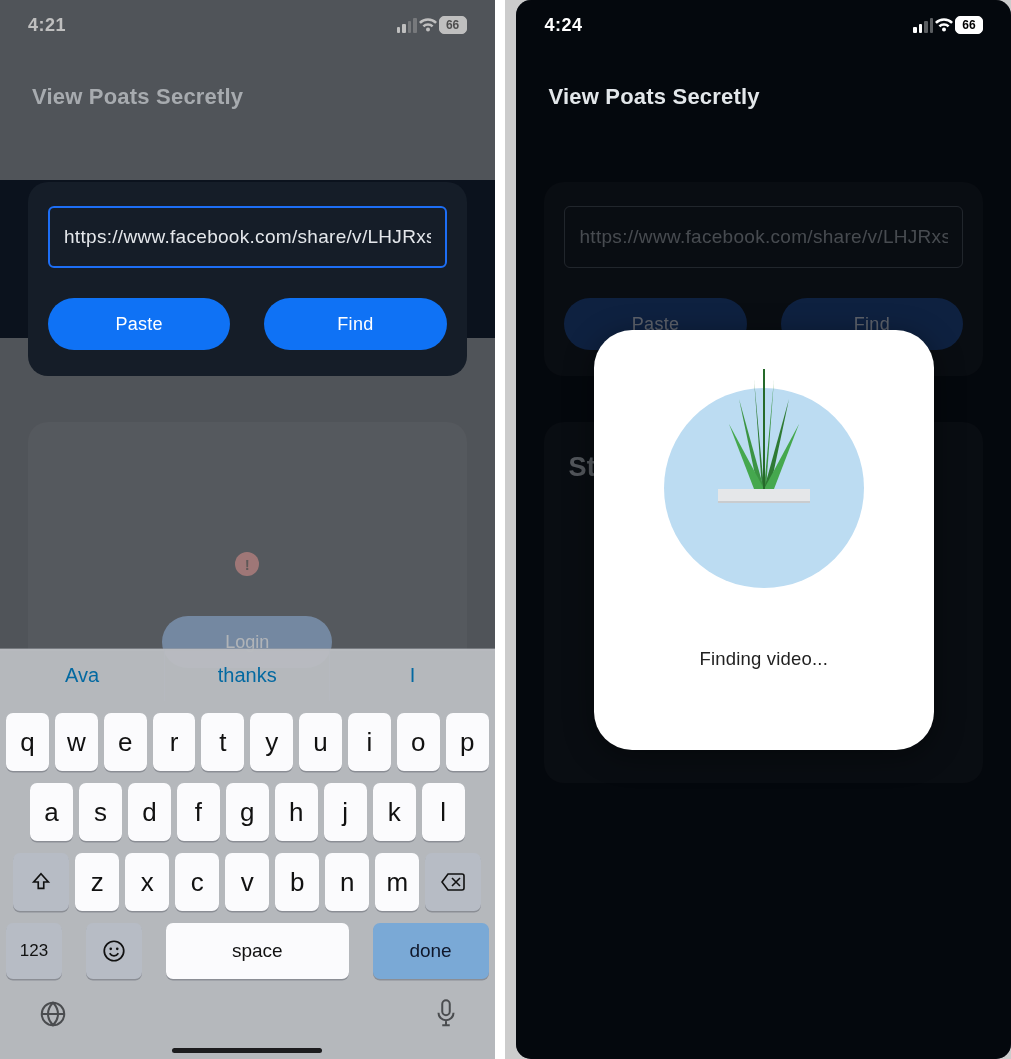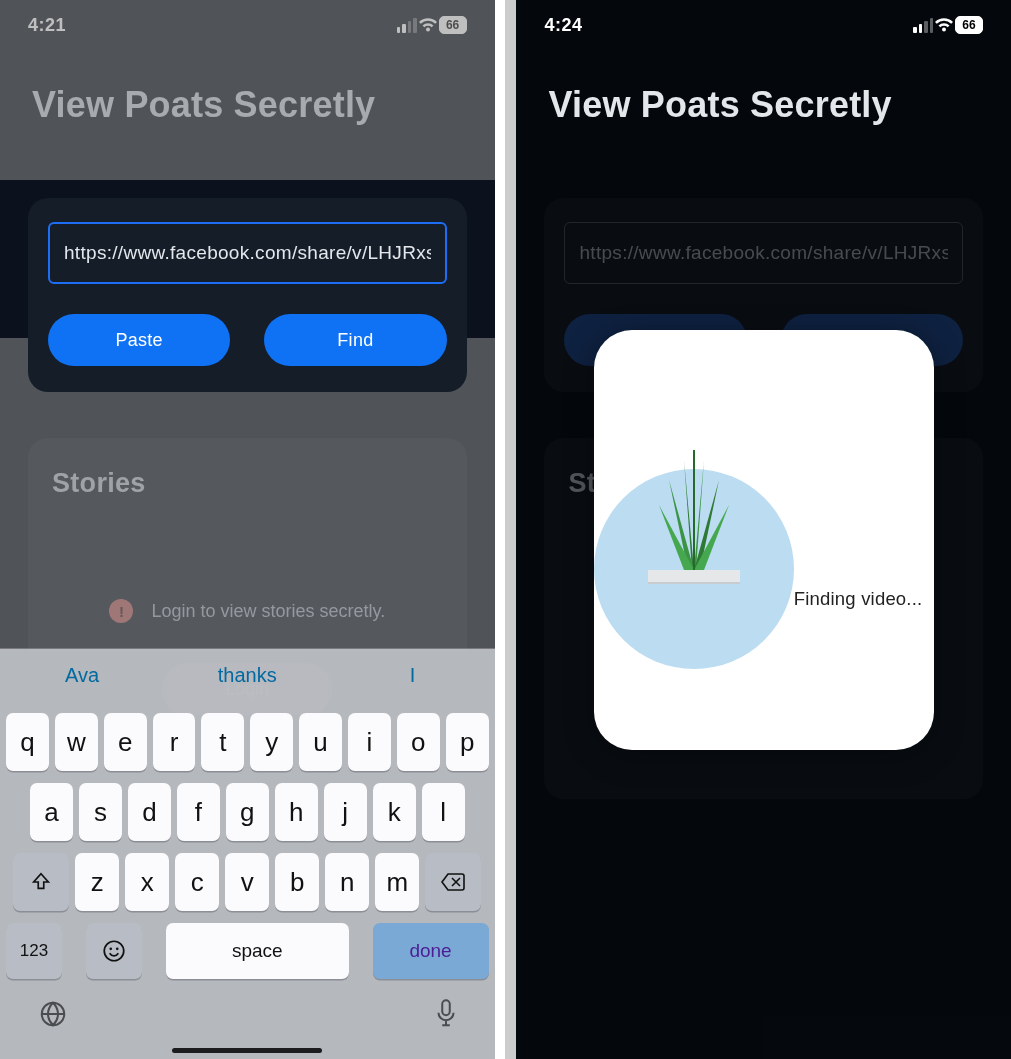--- a/index.html
+++ b/index.html
@@ -10,21 +10,21 @@
     height: 1059px;
     display: flex;
   }
   .phone {
     position: relative;
     height: 1059px;
     overflow: hidden;
     background: #0b121d;
   }
   .phone-left { width: 500px; }
-  .phone-right { width: 500px; margin-left: 11px; }
+  .phone-right { width: 500px; margin-left: 11px; border-radius: 15px; }
   .gap { width: 11px; background: #fff; height: 1059px; }
 
   
   .statusbar {
     height: 50px;
     display: flex;
     align-items: center;
     justify-content: space-between;
     padding: 0 28px 0 28px;
     color: #fff;
@@ -46,21 +46,21 @@
     font-weight: 700;
     line-height: 14px;
     background: #fff;
     color: #000;
     min-width: 28px;
     text-align: center;
   }
 
   .page-title {
     color: #c9d2dc;
-    font-size: 36px;
+    font-size: 22px;
     font-weight: 600;
     margin: 34px 0 0 32px;
     letter-spacing: 0.2px;
   }
 
   .panel {
     background: #151d28;
     border-radius: 20px;
     margin: 72px 28px 0 28px;
     padding: 24px 20px 26px 20px;
@@ -207,21 +207,21 @@
   
   .modal {
     position: absolute;
     left: 50%; top: 330px;
     transform: translateX(-50%);
     width: 340px; height: 420px;
     background: #fff;
     border-radius: 38px;
     box-shadow: 0 6px 30px rgba(0,0,0,0.4);
     z-index: 8;
-    display:flex; flex-direction:row; align-items:center;
+    display:flex; flex-direction:column; align-items:center;
     padding-top: 58px;
   }
   .plant-circle {
     width: 200px; height: 200px; border-radius: 50%;
     background: #bcdcf2;
     position: relative;
     overflow: visible;
   }
   .planter {
     position:absolute; left:50%; transform:translateX(-50%);
@@ -281,24 +281,22 @@
     <div class="url-input-wrap">
       <input class="url-input" value="https://www.facebook.com/share/v/LHJRxsN" style="">
     </div>
     <div class="btn-row">
       <button class="pill-btn">Paste</button>
       <button class="pill-btn">Find</button>
     </div>
   </div>
 
   <div class="stories-panel">
-    <div class="stories-title">Stories</div>
     <div class="stories-msg">
       <span class="warn-circle">!</span>
-      <span>Login to view stories secretly.</span>
     </div>
     <button class="login-pill">Login</button>
   </div>
 
   <div class="left-dimmer">
     <div class="band" style="top:0; height:180px;"></div>
     <div class="band" style="top:338px; height:313px;"></div>
   </div>
 
   <div class="keyboard" style="background:rgba(210,213,219,0.97);">
@@ -355,21 +353,21 @@
       <div class="key func" style="font-size:17px;">123</div>
       <div class="key func">
         <svg width="26" height="26" viewBox="0 0 24 24">
             <circle cx="12" cy="12" r="9" fill="none" stroke="#111" stroke-width="1.6"></circle>
             <circle cx="9" cy="10" r="1.2" fill="#111"></circle>
             <circle cx="15" cy="10" r="1.2" fill="#111"></circle>
             <path d="M8 14c1 1.6 2.4 2.4 4 2.4s3-.8 4-2.4" fill="none" stroke="#111" stroke-width="1.6"></path>
           </svg>
       </div>
       <div class="key wide" style="font-size:19px;">space</div>
-      <div class="key" style="width:116px; background:#7aa9d6; color:#4c1d95; font-size:19px;">done</div>
+      <div class="key" style="width:116px; background:#7aa9d6; color:#0f172a; font-size:19px;">done</div>
     </div>
     <div class="sys-row" style="position:relative;">
       <span class="sys-icon">
         <svg width="30" height="30" viewBox="0 0 24 24">
             <circle cx="12" cy="12" r="9" fill="none" stroke="#4a4c4f" stroke-width="1.6"></circle>
             <path d="M3 12h18M12 3c2.5 2.5 4 5.5 4 9s-1.5 6.5-4 9c-2.5-2.5-4-5.5-4-9s1.5-6.5 4-9z" fill="none" stroke="#4a4c4f" stroke-width="1.6"></path>
           </svg>
       </span>
       <span class="sys-icon">
         <svg width="22" height="30" viewBox="0 0 16 24">

